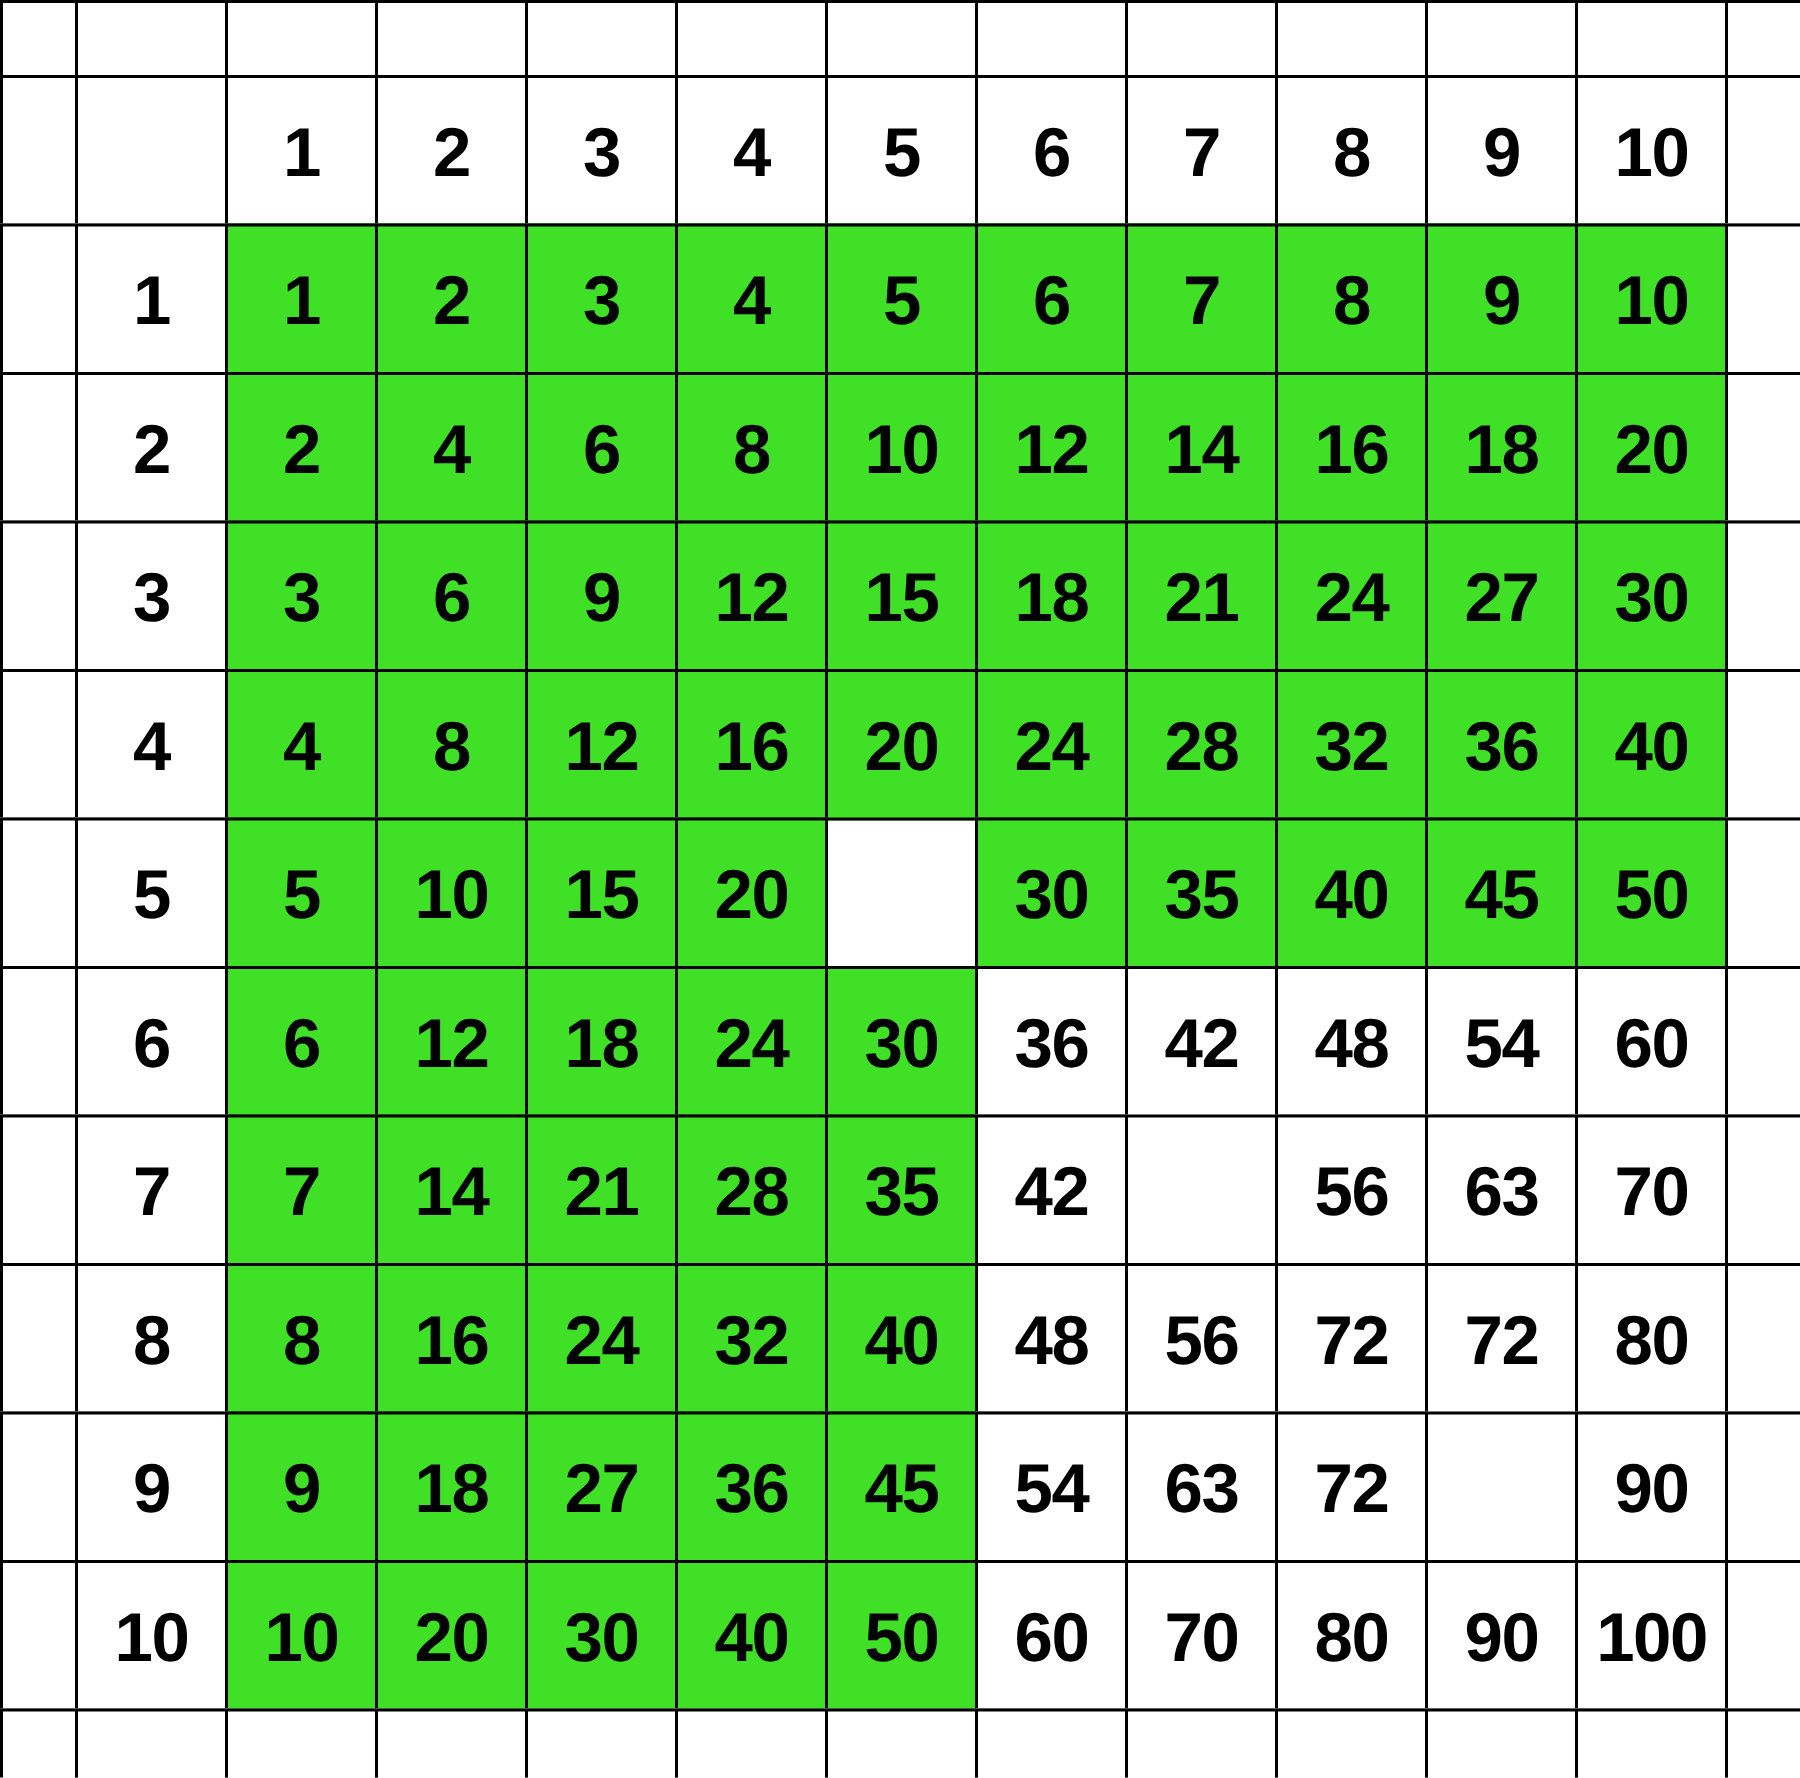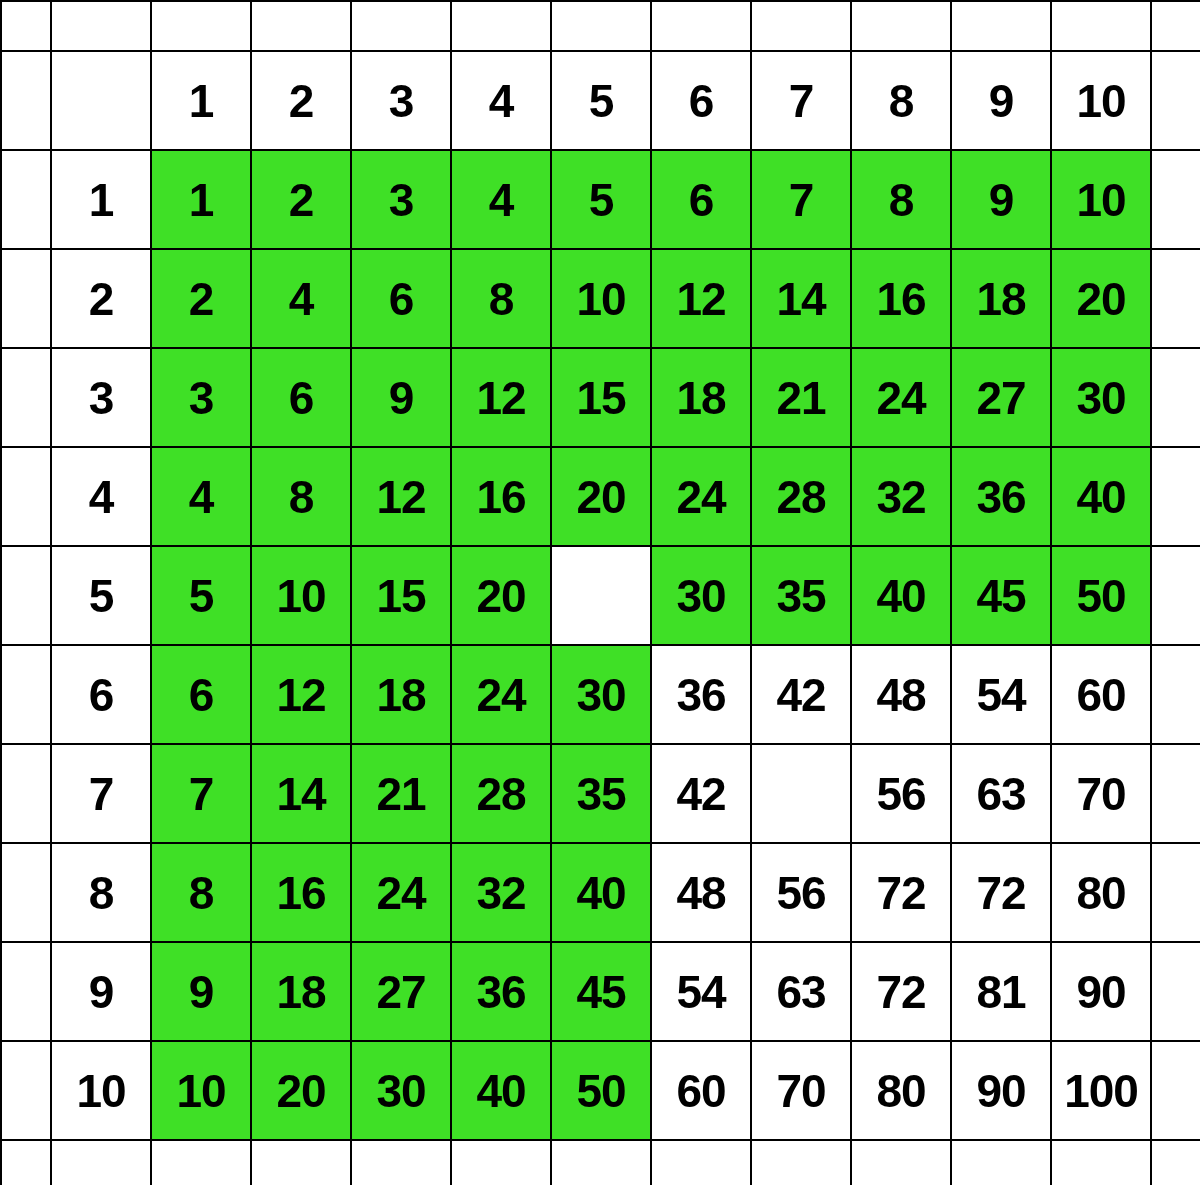--- a/index.html
+++ b/index.html
@@ -171,21 +171,20 @@
     <div class="cell blank" style="left: 0px; top: 941px; width: 52px; height: 101px;"></div>
     <div class="cell blank" style="left: 50px; top: 941px; width: 102px; height: 101px;">9</div>
     <div class="cell highlight" style="left: 150px; top: 941px; width: 102px; height: 101px;">9</div>
     <div class="cell highlight" style="left: 250px; top: 941px; width: 102px; height: 101px;">18</div>
     <div class="cell highlight" style="left: 350px; top: 941px; width: 102px; height: 101px;">27</div>
     <div class="cell highlight" style="left: 450px; top: 941px; width: 102px; height: 101px;">36</div>
     <div class="cell highlight" style="left: 550px; top: 941px; width: 102px; height: 101px;">45</div>
     <div class="cell blank" style="left: 650px; top: 941px; width: 102px; height: 101px;">54</div>
     <div class="cell blank" style="left: 750px; top: 941px; width: 102px; height: 101px;">63</div>
     <div class="cell blank" style="left: 850px; top: 941px; width: 102px; height: 101px;">72</div>
-    <div class="cell blank" style="left: 950px; top: 941px; width: 102px; height: 101px;">81</div>
     <div class="cell blank" style="left: 1050px; top: 941px; width: 102px; height: 101px;">90</div>
     <div class="cell blank" style="left: 1150px; top: 941px; width: 52px; height: 101px;"></div>
     <div class="cell blank" style="left: 0px; top: 1040px; width: 52px; height: 101px;"></div>
     <div class="cell blank" style="left: 50px; top: 1040px; width: 102px; height: 101px;">10</div>
     <div class="cell highlight" style="left: 150px; top: 1040px; width: 102px; height: 101px;">10</div>
     <div class="cell highlight" style="left: 250px; top: 1040px; width: 102px; height: 101px;">20</div>
     <div class="cell highlight" style="left: 350px; top: 1040px; width: 102px; height: 101px;">30</div>
     <div class="cell highlight" style="left: 450px; top: 1040px; width: 102px; height: 101px;">40</div>
     <div class="cell highlight" style="left: 550px; top: 1040px; width: 102px; height: 101px;">50</div>
     <div class="cell blank" style="left: 650px; top: 1040px; width: 102px; height: 101px;">60</div>

